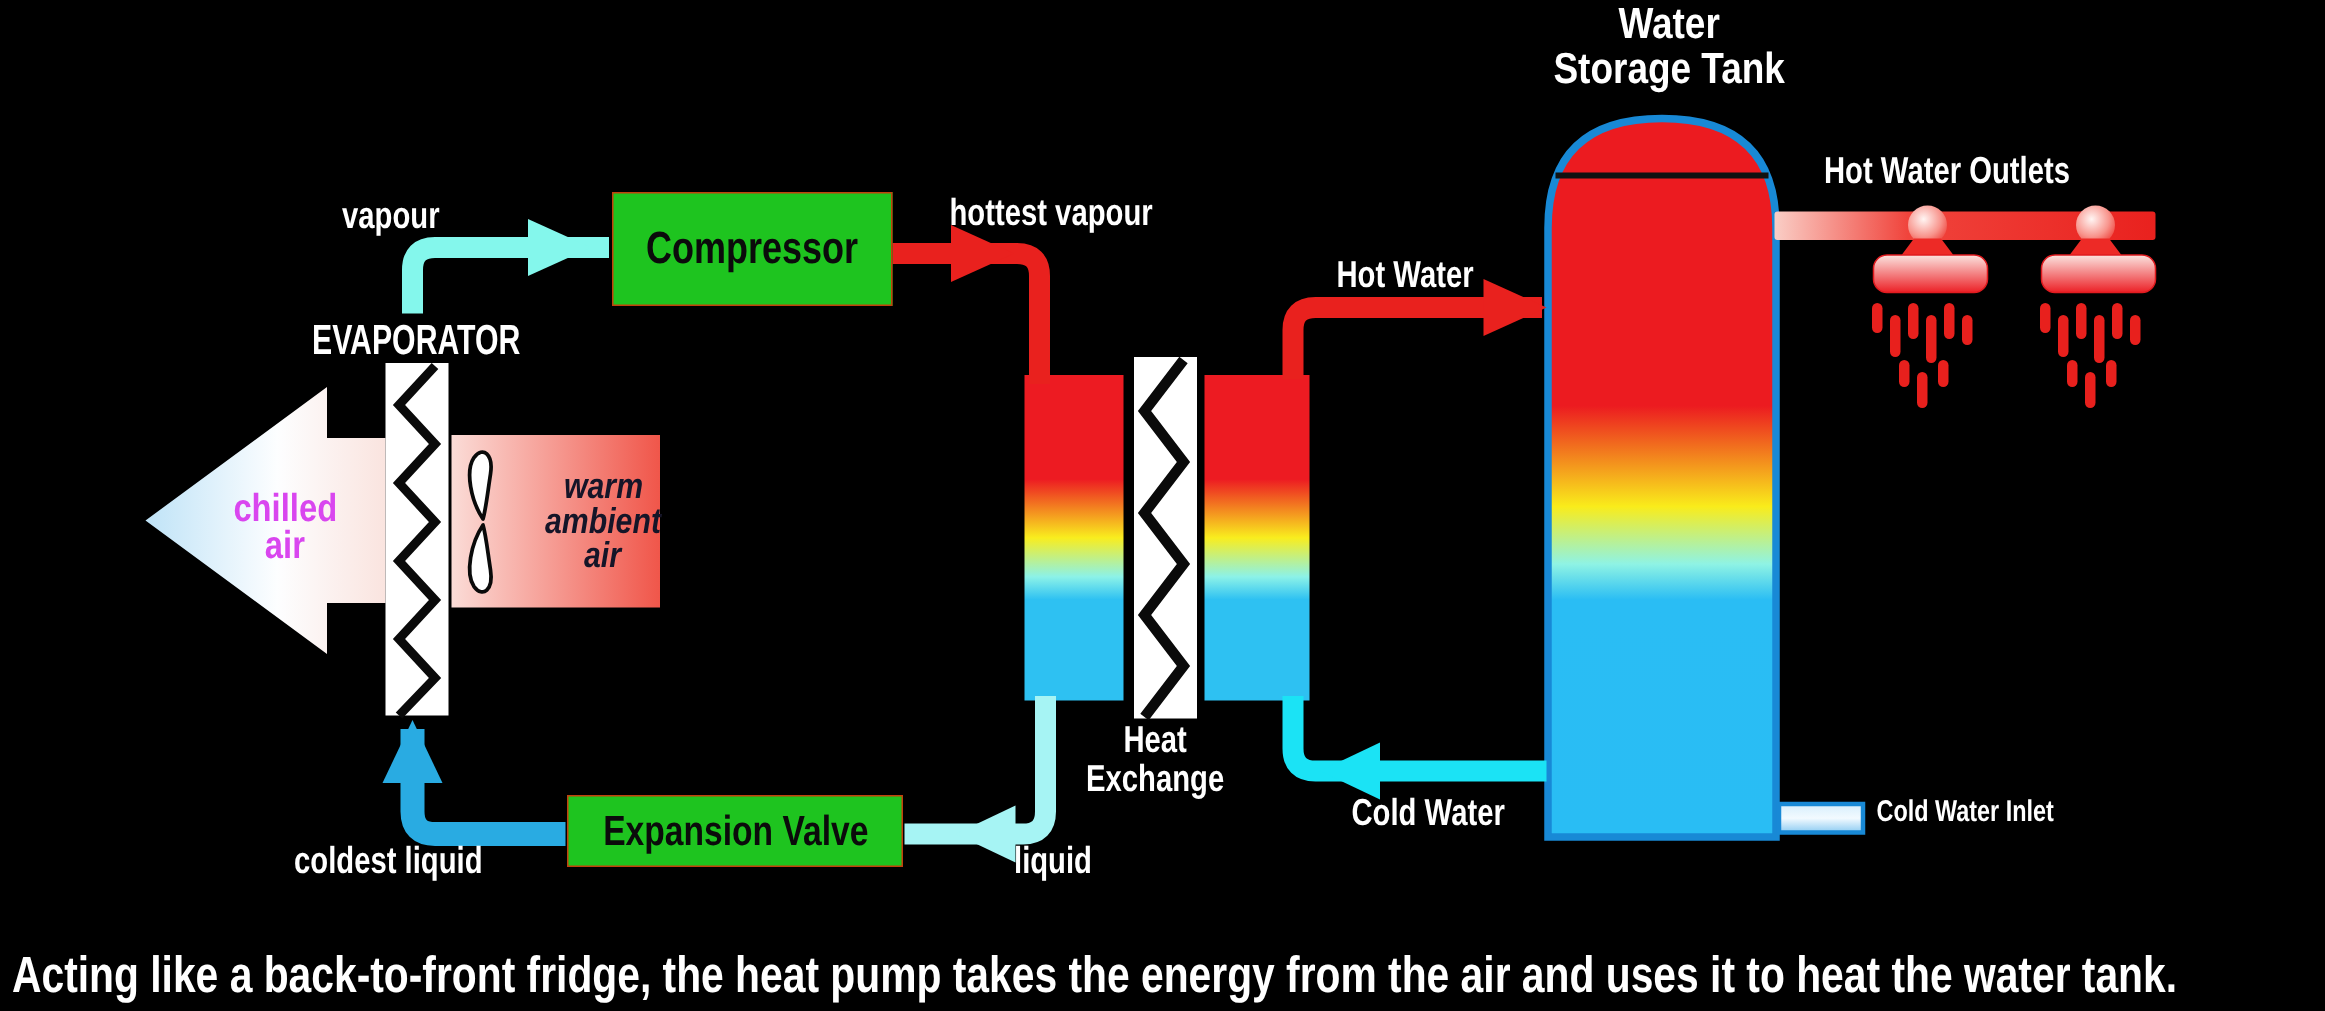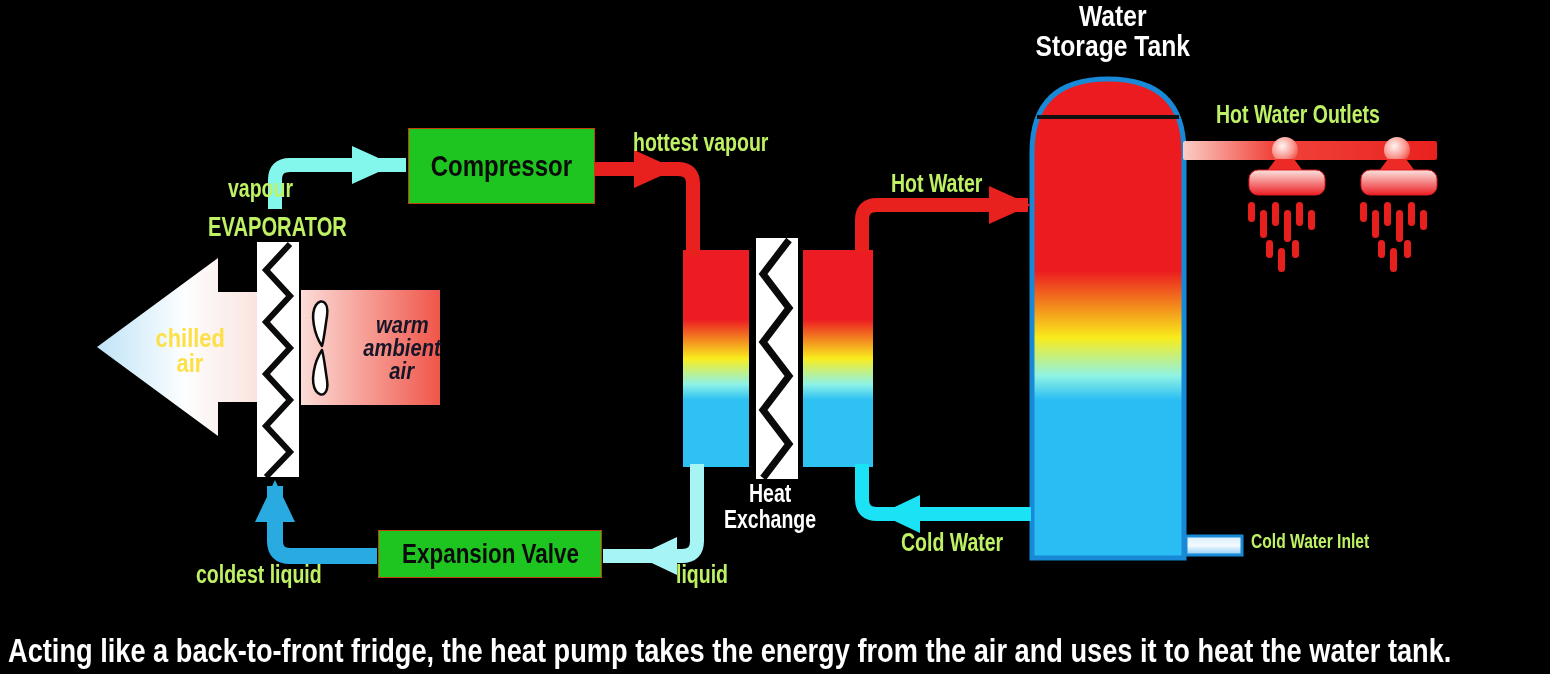--- a/index.html
+++ b/index.html
@@ -1,26 +1,26 @@
 <!DOCTYPE html>
 <html><head>
 <meta charset="utf-8">
 <style>
   html,body{margin:0;padding:0;background:#000;}
   #stage{position:relative;width:1550px;height:674px;background:#000;overflow:hidden;
          font-family:"Liberation Sans",sans-serif;}
   #stage svg{position:absolute;left:0;top:0;}
-  .lbl{position:absolute;color:#bef264;font-weight:bold;white-space:nowrap;}
+  .lbl{position:absolute;color:#ffffff;font-weight:bold;white-space:nowrap;}
   .cond{display:inline-block;transform:scaleX(0.78);transform-origin:left center;}
   .center-lbl{position:absolute;color:#fff;font-weight:bold;text-align:center;}
   .center-lbl .cond{transform-origin:center center;}
   .green-box{position:absolute;background:#1ec41f;border:1px solid #c2410c;
              display:flex;align-items:center;justify-content:center;box-sizing:border-box;}
   .green-box span{color:#0b0b0b;font-weight:bold;transform:scaleX(0.8);white-space:nowrap;}
-  .dark-lbl{position:absolute;color:#fde047;font-weight:bold;text-align:center;line-height:25px;}
+  .dark-lbl{position:absolute;color:#d946ef;font-weight:bold;text-align:center;line-height:25px;}
   .dark-lbl .cond{transform-origin:center center;transform:scaleX(0.84);}
   #caption{position:absolute;left:8px;top:631px;color:#fff;font-weight:bold;font-size:34px;
            white-space:nowrap;transform:scaleX(0.8);transform-origin:left top;}
 </style>
 </head>
 <body>
 
 <div id="stage">
 
   <svg width="1550" height="674" viewBox="0 0 1550 674">
@@ -146,21 +146,21 @@
     <polygon points="255,522 275,480 295,522" fill="#29abe2"></polygon>
   </svg>
 
   <div class="green-box" style="left:408px;top:128px;width:187px;height:76px;">
     <span style="font-size:30px;">Compressor</span>
   </div>
   <div class="green-box" style="left:378px;top:530px;width:224px;height:48px;">
     <span style="font-size:28px;">Expansion Valve</span>
   </div>
 
-  <div class="lbl" style="left:228px;top:130px;font-size:25px;margin-top:44px;">
+  <div class="lbl" style="left:228px;top:130px;font-size:25px;">
     <span class="cond">vapour</span></div>
   <div class="lbl" style="left:633px;top:128px;font-size:25px;">
     <span class="cond">hottest vapour</span></div>
   <div class="lbl" style="left:208px;top:211px;font-size:28px;">
     <span class="cond" style="transform:scaleX(0.72);">EVAPORATOR</span></div>
   <div class="lbl" style="left:891px;top:169px;font-size:25px;">
     <span class="cond">Hot Water</span></div>
   <div class="lbl" style="left:901px;top:528px;font-size:25px;">
     <span class="cond">Cold Water</span></div>
   <div class="lbl" style="left:196px;top:560px;font-size:25px;">

